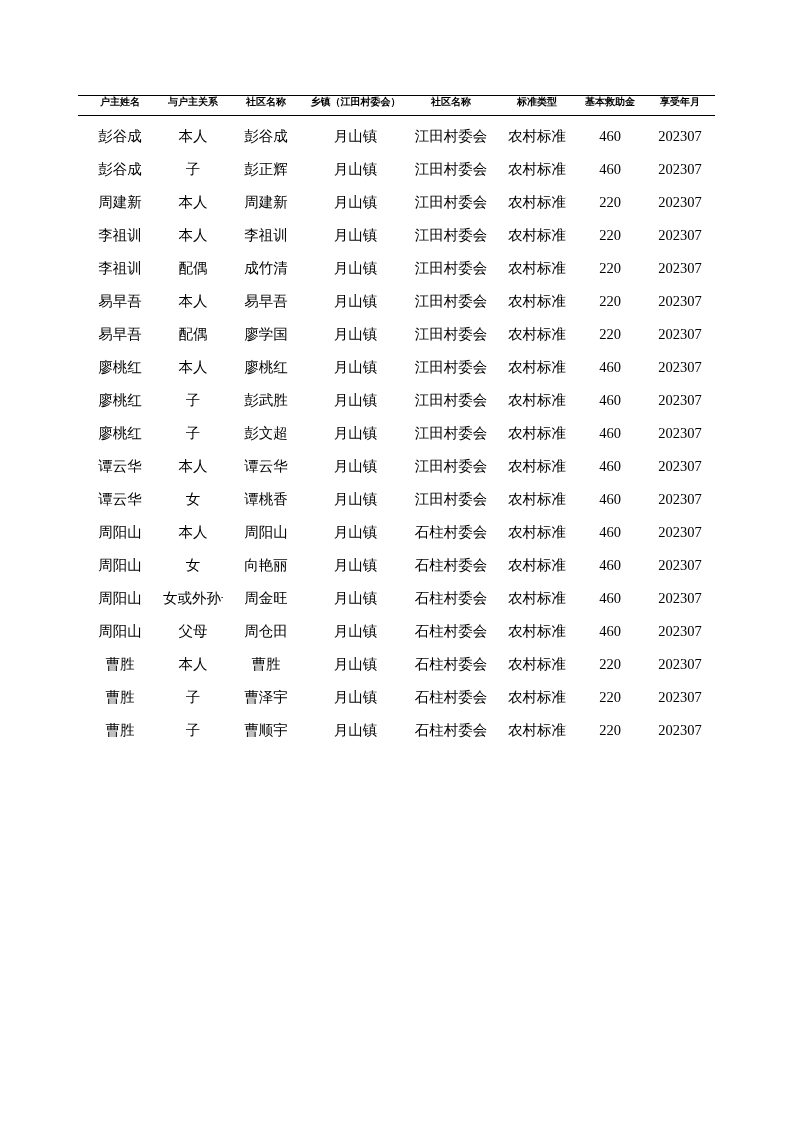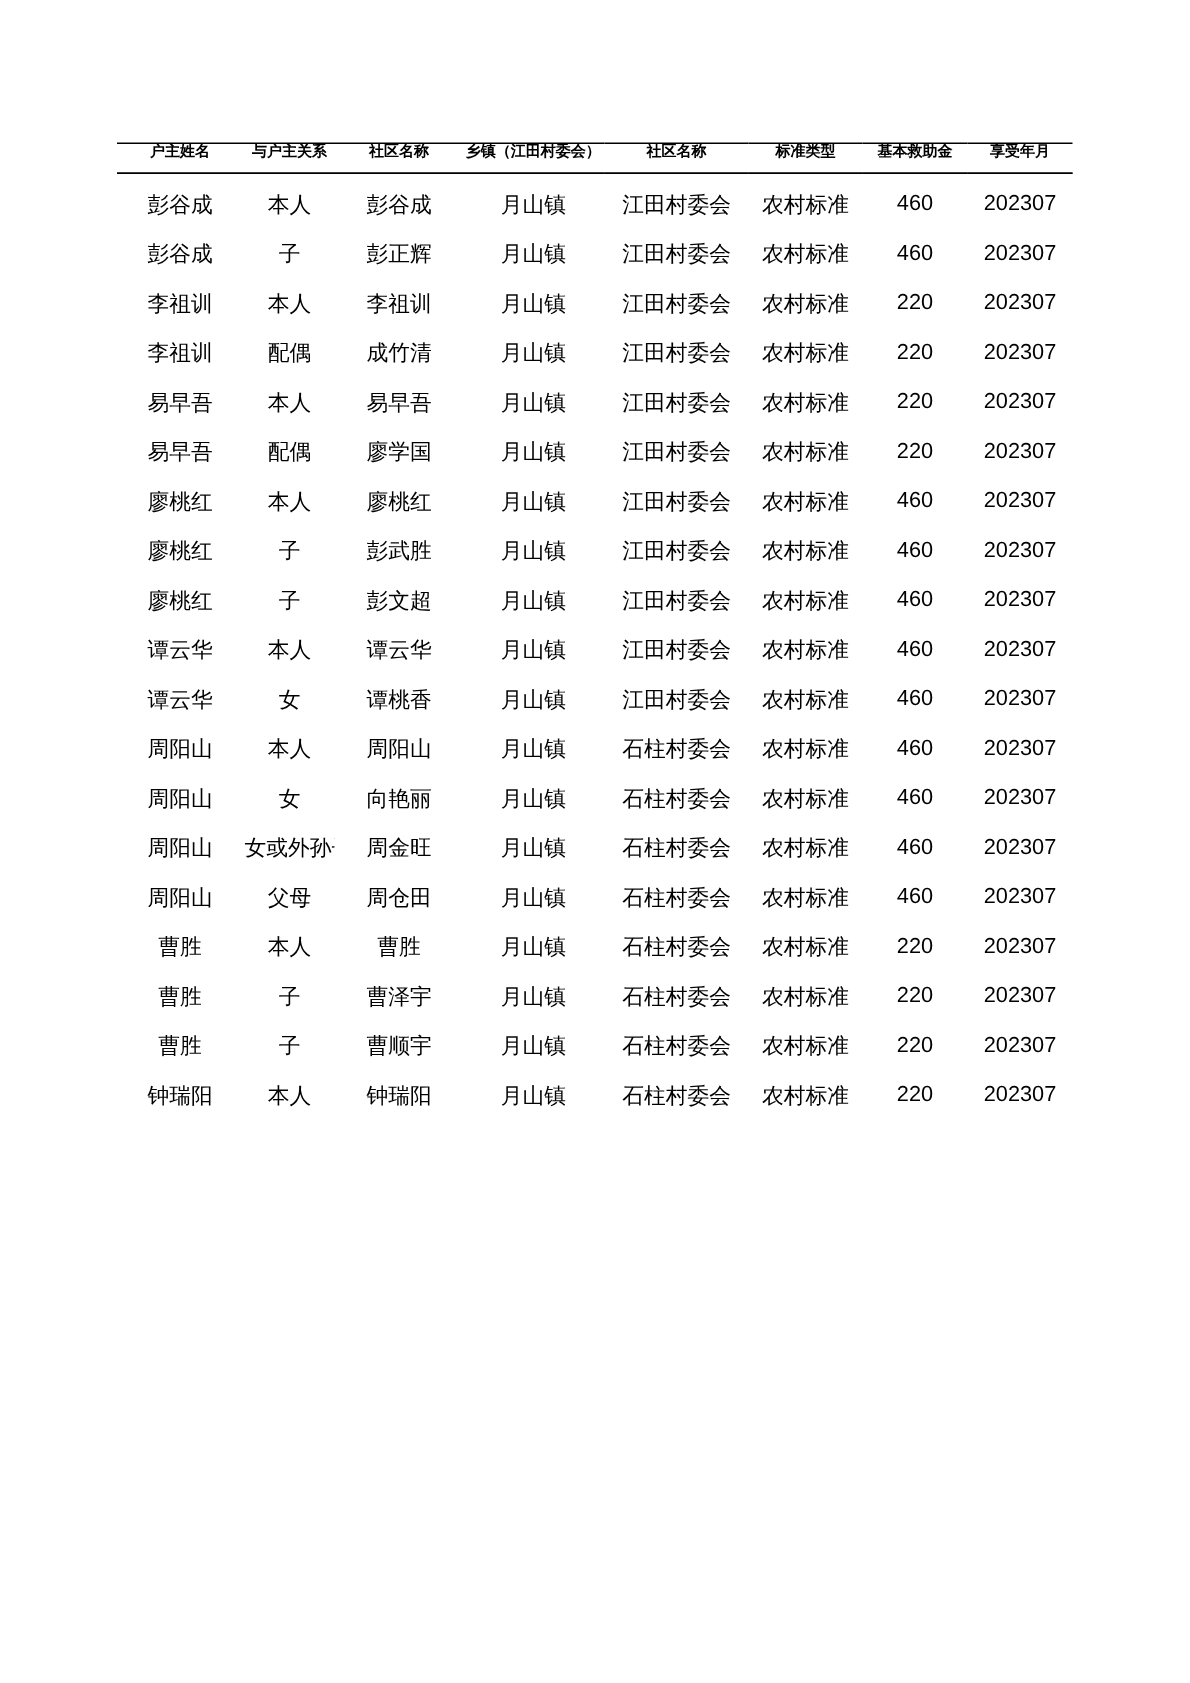--- a/index.html
+++ b/index.html
@@ -51,21 +51,21 @@
     font-size: 14.5px;
     text-align: center;
     vertical-align: middle;
     height: 33px;
     padding: 0 1px;
     border: none;
     white-space: nowrap;
     overflow: hidden;
   }
   tbody td.num {
-    font-family: Liberation Sans, sans-serif;
+    font-family: Liberation Serif, serif;
   }
   tbody tr:first-child td {
     padding-top: 4px;
   }
   .clip {
     display: block;
     overflow: hidden;
     text-overflow: clip;
     white-space: nowrap;
   }
@@ -145,20 +145,46 @@
           </td>
           <td class="num">
             <span class="clip">460</span>
           </td>
           <td class="num">
             <span class="clip">202307</span>
           </td>
         </tr>
         <tr>
           <td>
+            <span class="clip">周建新</span>
+          </td>
+          <td>
+            <span class="clip">本人</span>
+          </td>
+          <td>
+            <span class="clip">周建新</span>
+          </td>
+          <td>
+            <span class="clip">月山镇</span>
+          </td>
+          <td>
+            <span class="clip">江田村委会</span>
+          </td>
+          <td>
+            <span class="clip">农村标准</span>
+          </td>
+          <td class="num">
+            <span class="clip">220</span>
+          </td>
+          <td class="num">
+            <span class="clip">202307</span>
+          </td>
+        </tr>
+        <tr>
+          <td>
             <span class="clip">李祖训</span>
           </td>
           <td>
             <span class="clip">本人</span>
           </td>
           <td>
             <span class="clip">李祖训</span>
           </td>
           <td>
             <span class="clip">月山镇</span>
@@ -542,46 +568,20 @@
         </tr>
         <tr>
           <td>
             <span class="clip">曹胜</span>
           </td>
           <td>
             <span class="clip">子</span>
           </td>
           <td>
             <span class="clip">曹顺宇</span>
-          </td>
-          <td>
-            <span class="clip">月山镇</span>
-          </td>
-          <td>
-            <span class="clip">石柱村委会</span>
-          </td>
-          <td>
-            <span class="clip">农村标准</span>
-          </td>
-          <td class="num">
-            <span class="clip">220</span>
-          </td>
-          <td class="num">
-            <span class="clip">202307</span>
-          </td>
-        </tr>
-        <tr>
-          <td>
-            <span class="clip">钟瑞阳</span>
-          </td>
-          <td>
-            <span class="clip">本人</span>
-          </td>
-          <td>
-            <span class="clip">钟瑞阳</span>
           </td>
           <td>
             <span class="clip">月山镇</span>
           </td>
           <td>
             <span class="clip">石柱村委会</span>
           </td>
           <td>
             <span class="clip">农村标准</span>
           </td>

